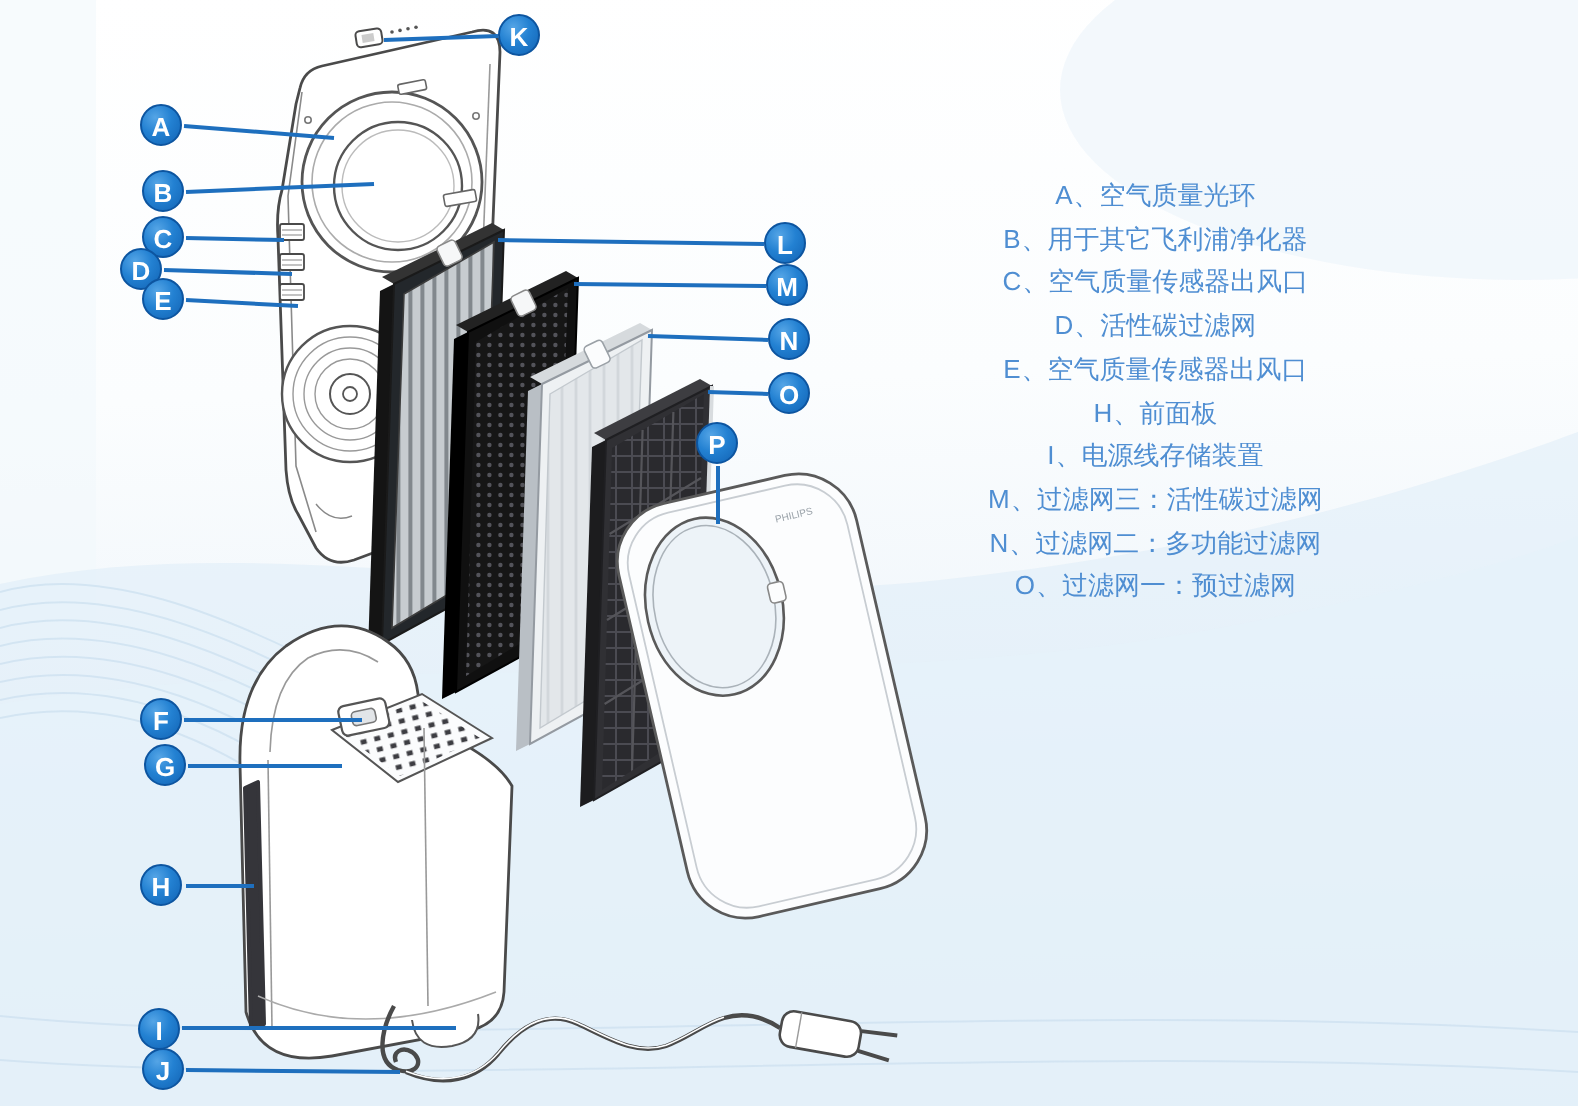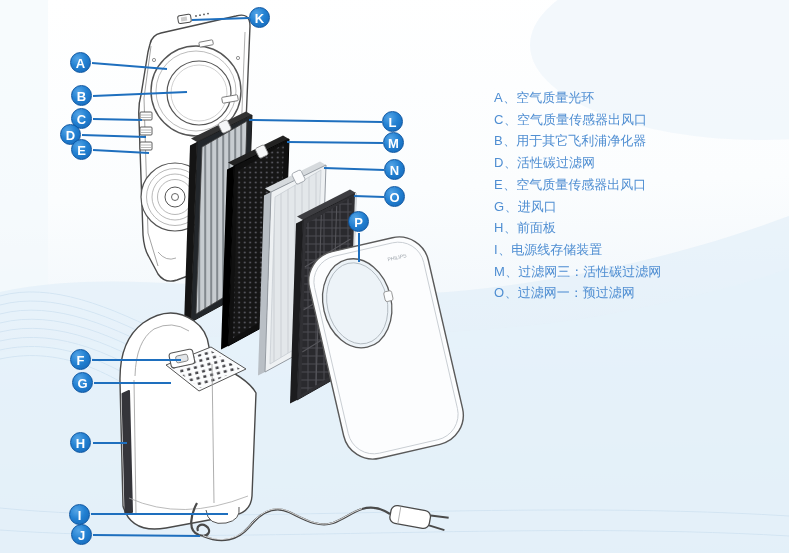--- a/index.html
+++ b/index.html
@@ -7,21 +7,21 @@
   #app{position:relative;width:789px;height:553px;overflow:hidden;
        background:linear-gradient(178deg,#ffffff 0%,#fbfdfe 35%,#f0f6fb 62%,#e3eef7 85%,#dde9f4 100%);}
   svg{display:block;}
   .layer{position:absolute;left:0;top:0;}
   
   .badge{position:absolute;width:21px;height:21px;border-radius:50%;
          background:radial-gradient(circle at 35% 30%, #55a5e6 0%, #2381d2 45%, #1263b4 100%);
          border:1px solid #0d55a0;color:#ffffff;font-size:13px;font-weight:bold;
          line-height:21px;text-align:center;box-sizing:border-box;z-index:5;}
   
-  #legend{position:absolute;left:494px;top:87px;margin:0;padding:0;list-style:none;z-index:5;}
+  #legend{position:absolute;left:494px;top:87px;margin:0;padding:0;list-style:none;z-index:5;text-align:center;}
   #legend li{line-height:21.7px;font-size:13px;color:#4f8ed2;white-space:nowrap;}
   .lg-letter{letter-spacing:.5px;}
 </style>
 </head>
 <body>
 
 <div id="app">
 
   <svg class="layer" width="789" height="553" viewBox="0 0 789 553">
     <rect x="0" y="0" width="48" height="320" fill="#f2f8fc" opacity="0.6"></rect>
@@ -205,24 +205,24 @@
   <div class="badge" style="left:71px;top:524px">J</div>
   <div class="badge" style="left:249px;top:7px">K</div>
   <div class="badge" style="left:382px;top:111px">L</div>
   <div class="badge" style="left:383px;top:132px">M</div>
   <div class="badge" style="left:384px;top:159px">N</div>
   <div class="badge" style="left:384px;top:186px">O</div>
   <div class="badge" style="left:348px;top:211px">P</div>
 
   <ul id="legend">
     <li><span class="lg-letter">A</span><span>、</span><span class="lg-text">空气质量光环</span></li>
+    <li><span class="lg-letter">B</span><span>、</span><span class="lg-text">用于其它飞利浦净化器</span></li>
     <li><span class="lg-letter">C</span><span>、</span><span class="lg-text">空气质量传感器出风口</span></li>
-    <li><span class="lg-letter">B</span><span>、</span><span class="lg-text">用于其它飞利浦净化器</span></li>
     <li><span class="lg-letter">D</span><span>、</span><span class="lg-text">活性碳过滤网</span></li>
     <li><span class="lg-letter">E</span><span>、</span><span class="lg-text">空气质量传感器出风口</span></li>
-    <li><span class="lg-letter">G</span><span>、</span><span class="lg-text">进风口</span></li>
     <li><span class="lg-letter">H</span><span>、</span><span class="lg-text">前面板</span></li>
     <li><span class="lg-letter">I</span><span>、</span><span class="lg-text">电源线存储装置</span></li>
     <li><span class="lg-letter">M</span><span>、</span><span class="lg-text">过滤网三：活性碳过滤网</span></li>
+    <li><span class="lg-letter">N</span><span>、</span><span class="lg-text">过滤网二：多功能过滤网</span></li>
     <li><span class="lg-letter">O</span><span>、</span><span class="lg-text">过滤网一：预过滤网</span></li>
   </ul>
 
 </div>
 
 </body></html>

